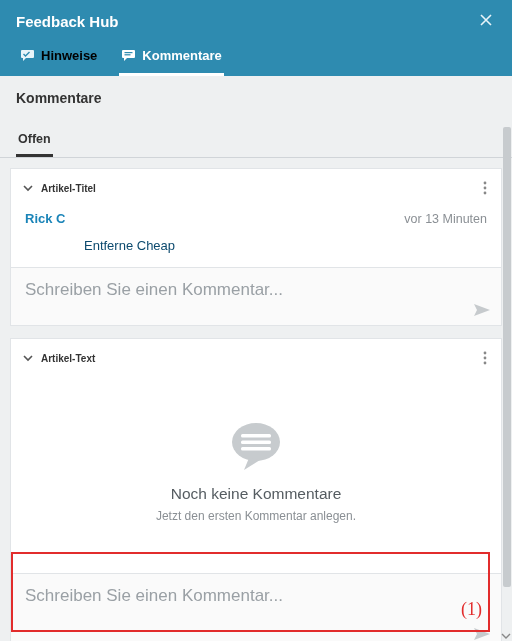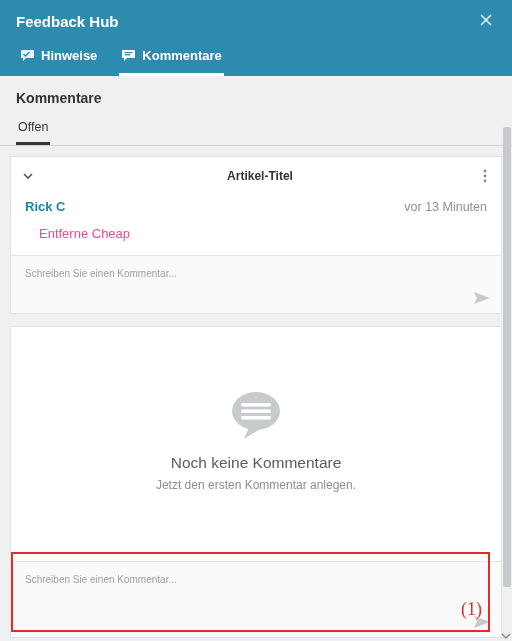--- a/index.html
+++ b/index.html
@@ -43,21 +43,21 @@
     display: flex;
     gap: 20px;
     padding: 0 18px;
   }
   .tab {
     display: flex;
     align-items: center;
     gap: 6px;
     padding: 8px 2px 10px 2px;
     font-size: 13px;
-    color: #ffffff;
+    color: #000000;
     font-weight: 600;
     cursor: pointer;
     border-bottom: 3px solid transparent;
   }
   .tab.active {
     color: #fff;
     border-bottom: 3px solid #fff;
   }
   .tab-icon svg { display:block; }
   .body {
@@ -69,25 +69,26 @@
     color: #333;
     padding: 14px 16px 6px 16px;
   }
   .subtabs {
     padding: 2px 16px 0 16px;
     border-bottom: 1px solid #d0d4d8;
     display: flex;
   }
   .subtab {
     font-size: 12.5px;
-    font-weight: 400;
+    font-weight: 700;
     color: #333;
     padding: 6px 2px 8px 2px;
     border-bottom: 3px solid #333;
     cursor: pointer;
+    margin-top: 12px;
   }
   .content {
     padding: 10px 10px 6px 10px;
     position: relative;
     height: 531px;
     overflow: hidden;
   }
   .card {
     background: #fff;
     border: 1px solid #e1e4e7;
@@ -105,25 +106,24 @@
   }
   .chevron {
     width: 14px;
     text-align: center;
     color: #555;
     font-size: 13px;
     cursor: pointer;
   }
   .card-title {
     font-weight: 700;
-    font-size: 12px;
+    font-size: 10px;
     color: #333;
     margin-left: 6px;
     flex: 1;
-    text-align: center;
   }
   .more-dots {
     color: #888;
     cursor: pointer;
     font-size: 16px;
     line-height: 10px;
     padding: 2px 4px;
     letter-spacing: 0;
   }
   .comment-row {
@@ -138,38 +138,39 @@
     font-weight: 700;
     font-size: 13px;
   }
   .time {
     color: #8a8f94;
     font-size: 12.5px;
   }
   .comment-body {
     padding: 8px 14px 14px 28px;
     font-size: 13px;
-    color: #ec4899;
+    color: #0c4a6e;
+    margin-left: 45px;
   }
   .input-area {
     border-top: 1px solid #e1e4e7;
     background: #fafafa;
     min-height: 58px;
     position: relative;
     display: flex;
     flex-direction: column;
   }
   .card.card2 .input-area {
     min-height: 76px;
   }
   .input-area input {
     border: none;
     background: transparent;
     padding: 12px 14px 6px 14px;
-    font-size: 10px;
+    font-size: 17px;
     color: #3b82f6;
     outline: none;
     width: 100%;
   }
   .input-area input::placeholder { color: #9aa0a5; }
   .send-btn {
     position: absolute;
     right: 10px;
     bottom: 8px;
     cursor: pointer;
@@ -304,20 +305,35 @@
           <input type="text" placeholder="Schreiben Sie einen Kommentar..." style="">
           <span class="send-btn">
             <svg width="18" height="14" viewBox="0 0 18 14">
                 <path d="M1 1 L17 7 L1 13 L4 7 Z" fill="#c6cacd"></path>
               </svg>
           </span>
         </div>
       </div>
 
       <div class="card card2">
+        <div class="card-head">
+          <span class="chevron">
+            <svg width="10" height="10" viewBox="0 0 10 10">
+                <path d="M1 3 L5 7 L9 3" stroke="#555" stroke-width="1.6" fill="none"></path>
+              </svg>
+          </span>
+          <span class="card-title">Artikel-Text</span>
+          <span class="more-dots">
+            <svg width="4" height="14" viewBox="0 0 4 14">
+                <circle cx="2" cy="2" r="1.4" fill="#888"></circle>
+                <circle cx="2" cy="7" r="1.4" fill="#888"></circle>
+                <circle cx="2" cy="12" r="1.4" fill="#888"></circle>
+              </svg>
+          </span>
+        </div>
         <div class="empty-state">
           <div class="empty-icon">
             <svg width="58" height="52" viewBox="0 0 58 52">
               <ellipse cx="29" cy="22" rx="24" ry="19" fill="#c7cbce"></ellipse>
               <path d="M22 38 L17 50 L33 40 Z" fill="#c7cbce"></path>
               <rect x="14" y="14" width="30" height="3.5" rx="1.5" fill="#fff"></rect>
               <rect x="14" y="20.5" width="30" height="3.5" rx="1.5" fill="#fff"></rect>
               <rect x="14" y="27" width="30" height="3.5" rx="1.5" fill="#fff"></rect>
             </svg>
           </div>

